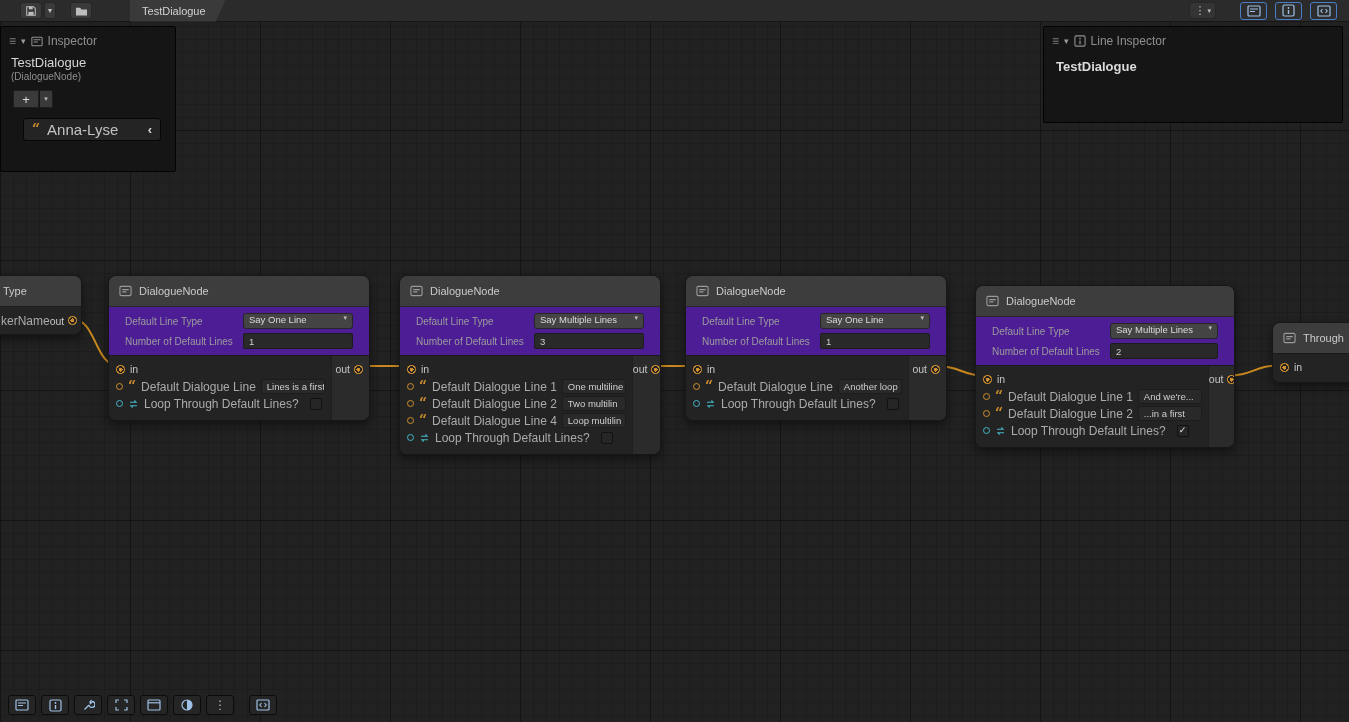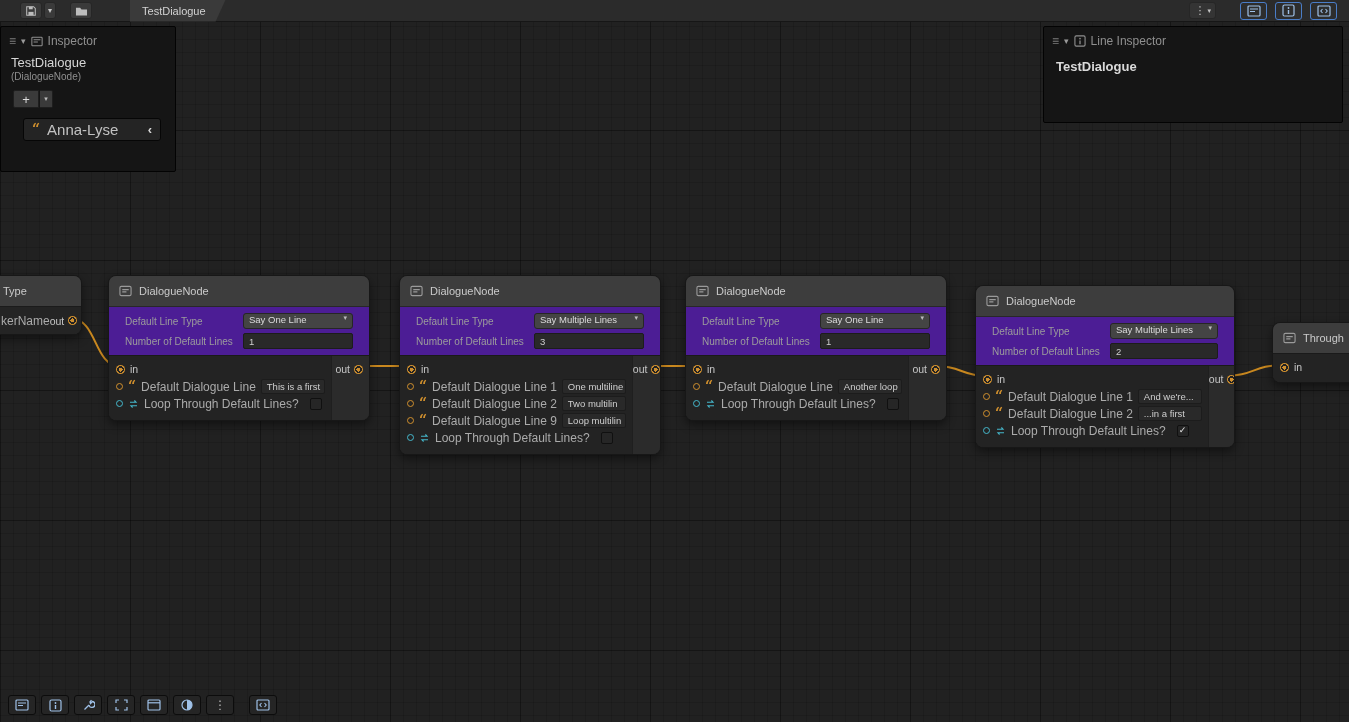--- a/index.html
+++ b/index.html
@@ -247,21 +247,21 @@
   <div class="body">
     <div class="ins">
       <div class="pr main">
         <span class="p conn"></span>
         <span class="pl">in</span>
       </div>
       <div class="pr">
         <span class="p hol"></span>
         <span class="q">“</span>
         <span class="rl">Default Dialogue Line</span>
-        <div class="tf sm">This is a first</div>
+        <div class="tf sm">Lines is a first</div>
       </div>
       <div class="pr">
         <span class="p hol cy"></span>
         <svg width="11" height="10" viewBox="0 0 11 10">
           <path d="M2 3.2 h6 l-1.6-1.7 M9 6.8 H3 l1.6 1.7" fill="none" stroke="#45b8cc" stroke-width="1.1"></path>
         </svg>
         <span class="rl">Loop Through Default Lines?</span>
         <div class="cb">
           
         </div>
@@ -311,21 +311,21 @@
       </div>
       <div class="pr">
         <span class="p hol"></span>
         <span class="q">“</span>
         <span class="rl">Default Dialogue Line 2</span>
         <div class="tf sm">Two multilin</div>
       </div>
       <div class="pr">
         <span class="p hol"></span>
         <span class="q">“</span>
-        <span class="rl">Default Dialogue Line 9</span>
+        <span class="rl">Default Dialogue Line 4</span>
         <div class="tf sm">Loop multilin</div>
       </div>
       <div class="pr">
         <span class="p hol cy"></span>
         <svg width="11" height="10" viewBox="0 0 11 10">
           <path d="M2 3.2 h6 l-1.6-1.7 M9 6.8 H3 l1.6 1.7" fill="none" stroke="#45b8cc" stroke-width="1.1"></path>
         </svg>
         <span class="rl">Loop Through Default Lines?</span>
         <div class="cb">
           

